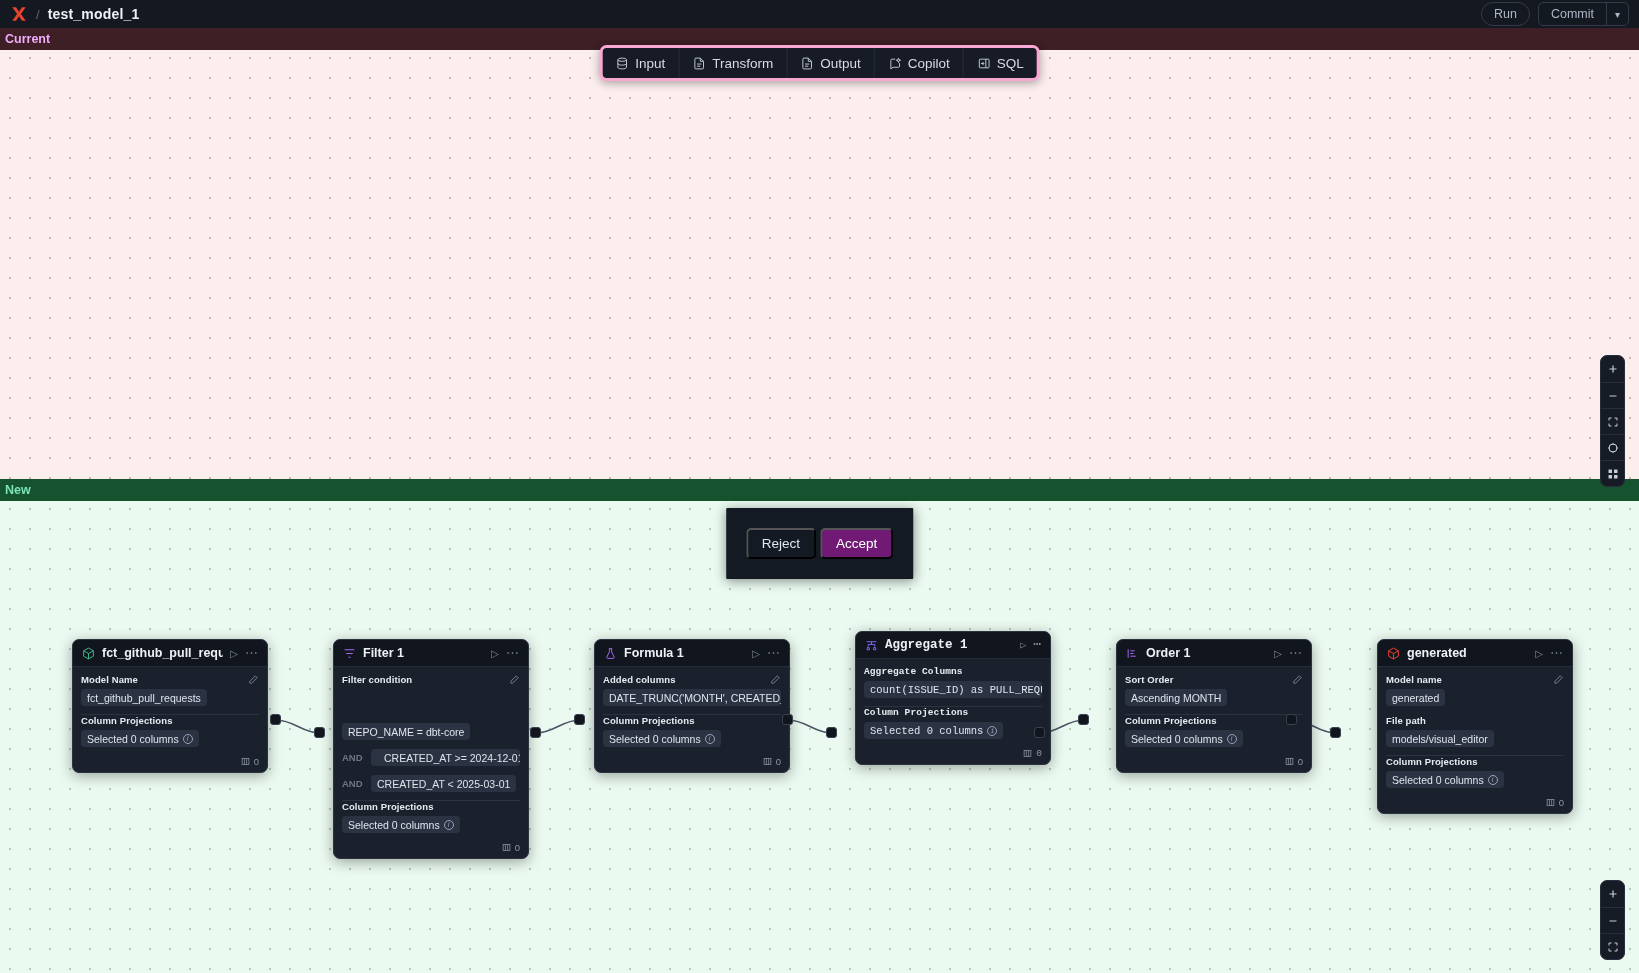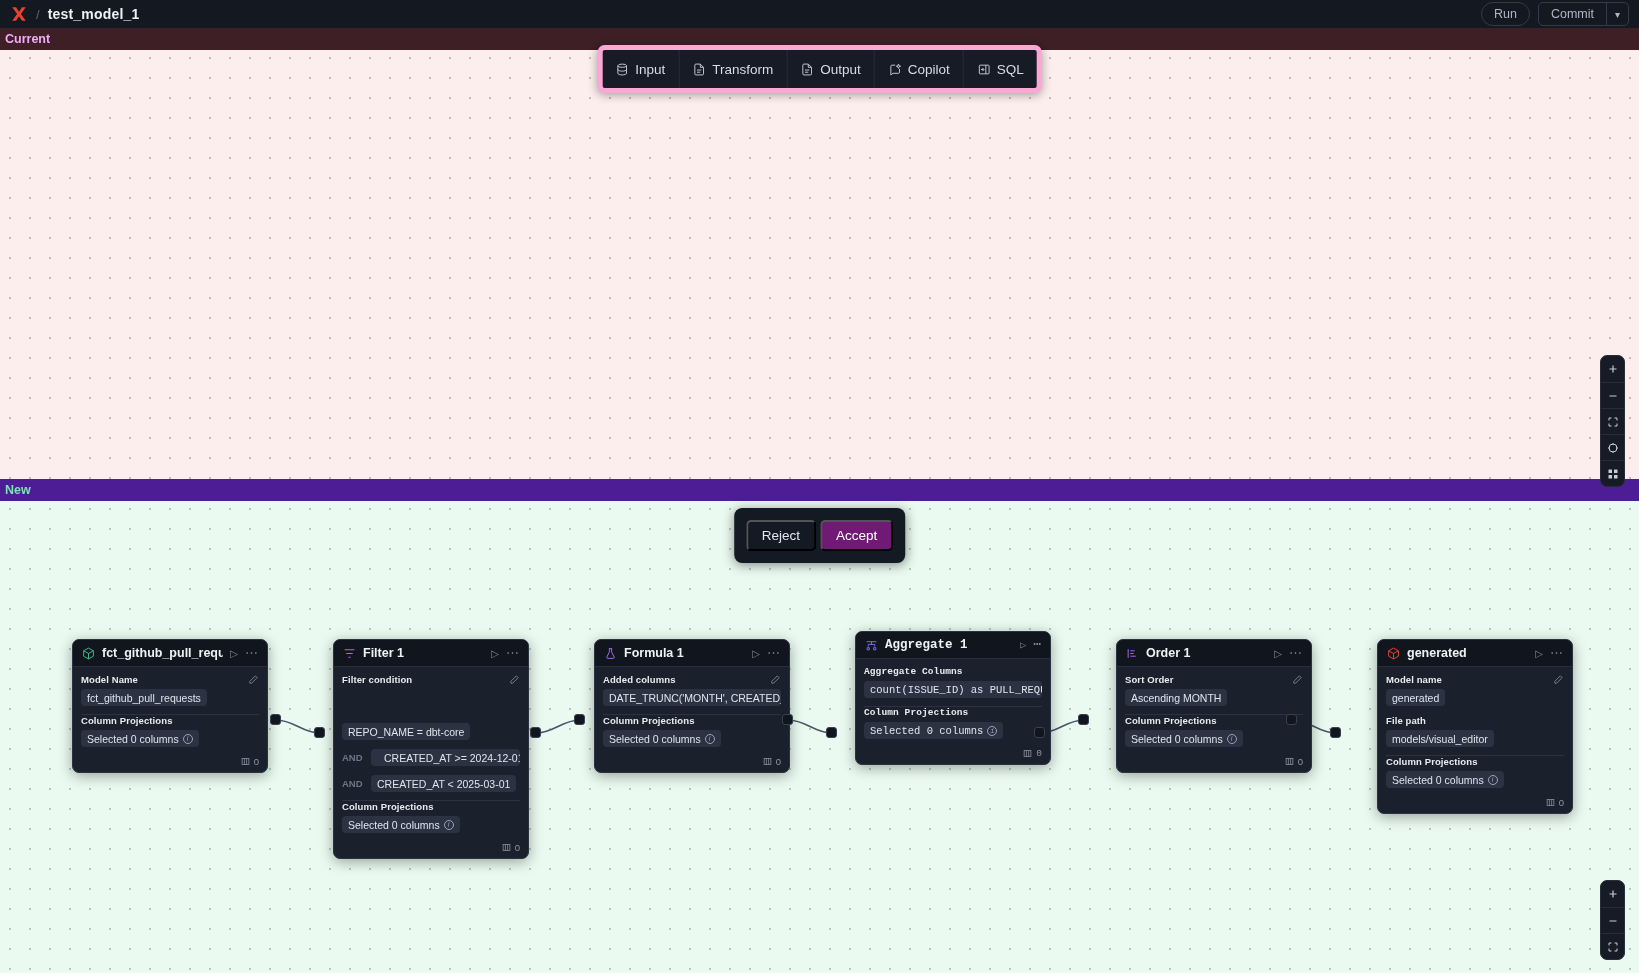--- a/index.html
+++ b/index.html
@@ -37,44 +37,44 @@
   .pane { position:absolute; left:0; width:100%; overflow:hidden; }
   .pane-current { top:28px; height:451px; background:#fdeeee; }
   .pane-new     { top:479px; height:494px; background:#eafaf0; }
 
   .pane-label {
     position:absolute; left:0; top:0; width:100%; height:22px;
     display:flex; align-items:center; padding-left:5px;
     font-size:12.5px; font-weight:600; z-index:30;
   }
   .label-current { background:#3d1f25; color:#f0abfc; }
-  .label-new     { background:#4c1d95; color:#7ee2b8; }
+  .label-new     { background:#14532d; color:#7ee2b8; }
 
   .dots { position:absolute; inset:0; }
   .dots-red   { background-image: radial-gradient(circle, rgba(150,90,95,.40) 1px, transparent 1.1px); background-size:20px 20px; }
   .dots-green { background-image: radial-gradient(circle, rgba(80,140,110,.40) 1px, transparent 1.1px); background-size:20px 20px; }
 
   
   .toolbar {
     position:absolute; top:45px; left:50%; transform:translateX(-50%);
-    background:#161b26; border:5px solid #f9a8d4; border-radius:7px;
-    display:flex; align-items:stretch; height:48px; z-index:70;
+    background:#161b26; border:3px solid #f9a8d4; border-radius:7px;
+    display:flex; align-items:stretch; height:36px; z-index:70;
     box-shadow:0 2px 10px rgba(0,0,0,.35);
   }
   .tool-item {
     display:flex; align-items:center; gap:6px; padding:0 13px;
     font-size:13.5px; color:#d7dbe4; white-space:nowrap;
   }
   .tool-item + .tool-item { border-left:1px solid #262d3b; }
   .tool-ico { width:14px; height:14px; display:inline-flex; align-items:center; justify-content:center; color:#c2c8d4; }
 
   
   .decision-bar {
     position:absolute; top:508px; left:50%; transform:translateX(-50%);
-    background:#141a24; border-radius:8px; padding:12px;
+    background:#141a24; border-radius:1px; padding:20px;
     display:flex; gap:4px; z-index:80;
     box-shadow:0 2px 12px rgba(0,0,0,.45);
   }
   .decision-bar .dbtn { font-size:13.5px; padding:4px 14px; border-radius:5px; line-height:19px; }
   .dbtn-reject { color:#e2e6ee; background:transparent; }
   .dbtn-accept { color:#ffffff; background:#701a75; }
 
   
   .zoomstack {
     position:absolute; z-index:55;

